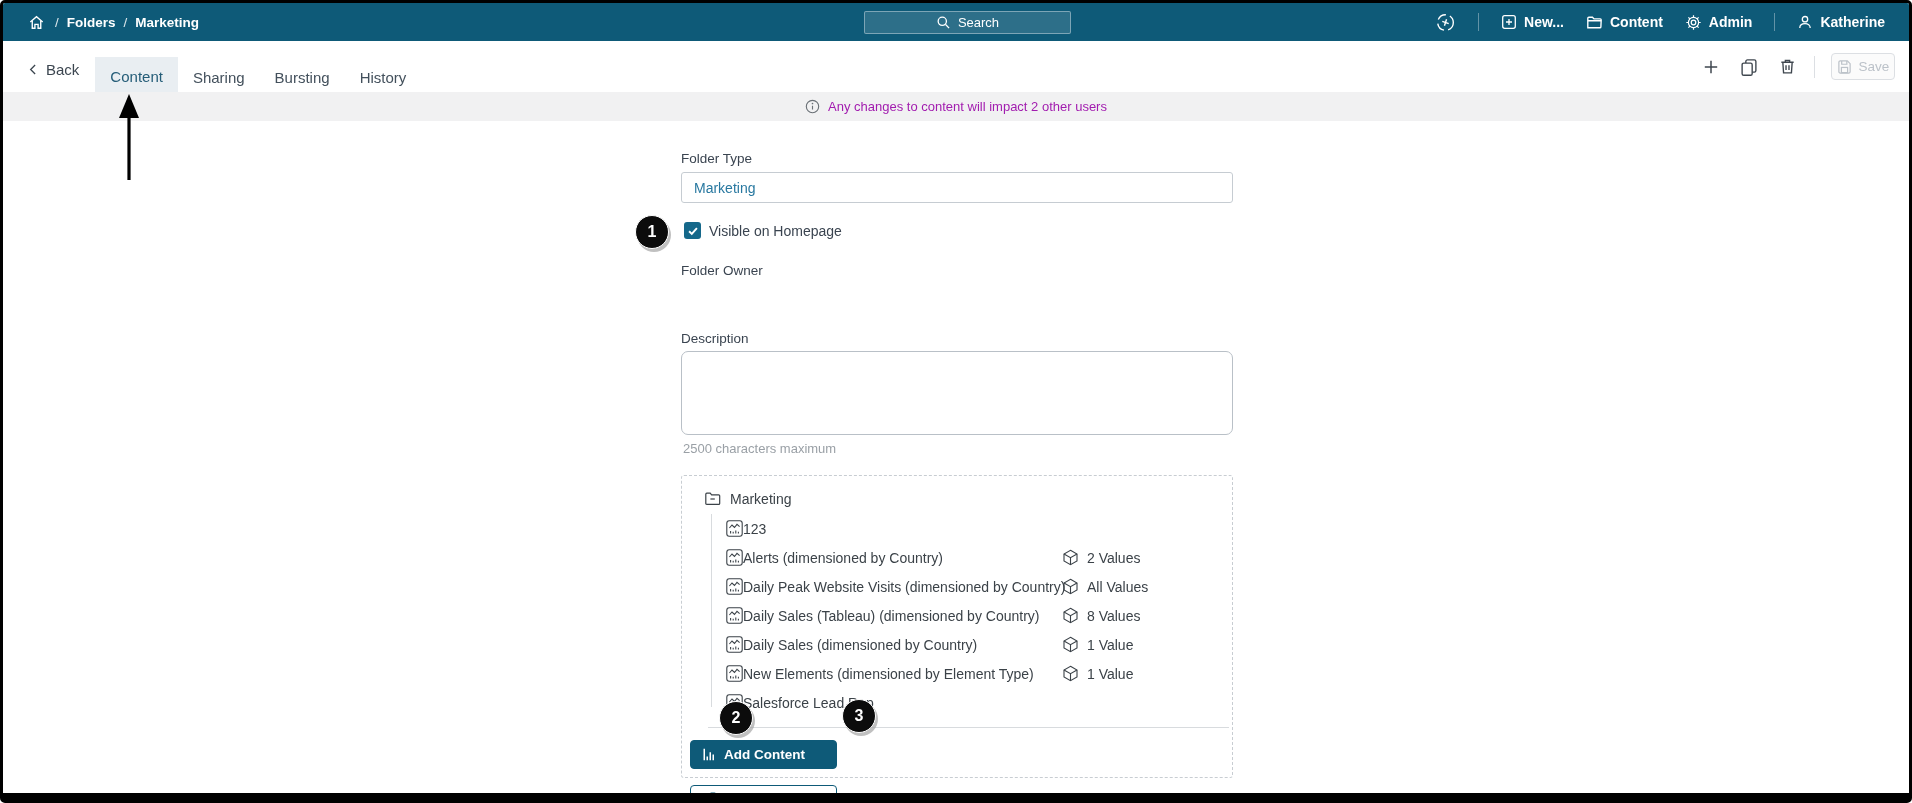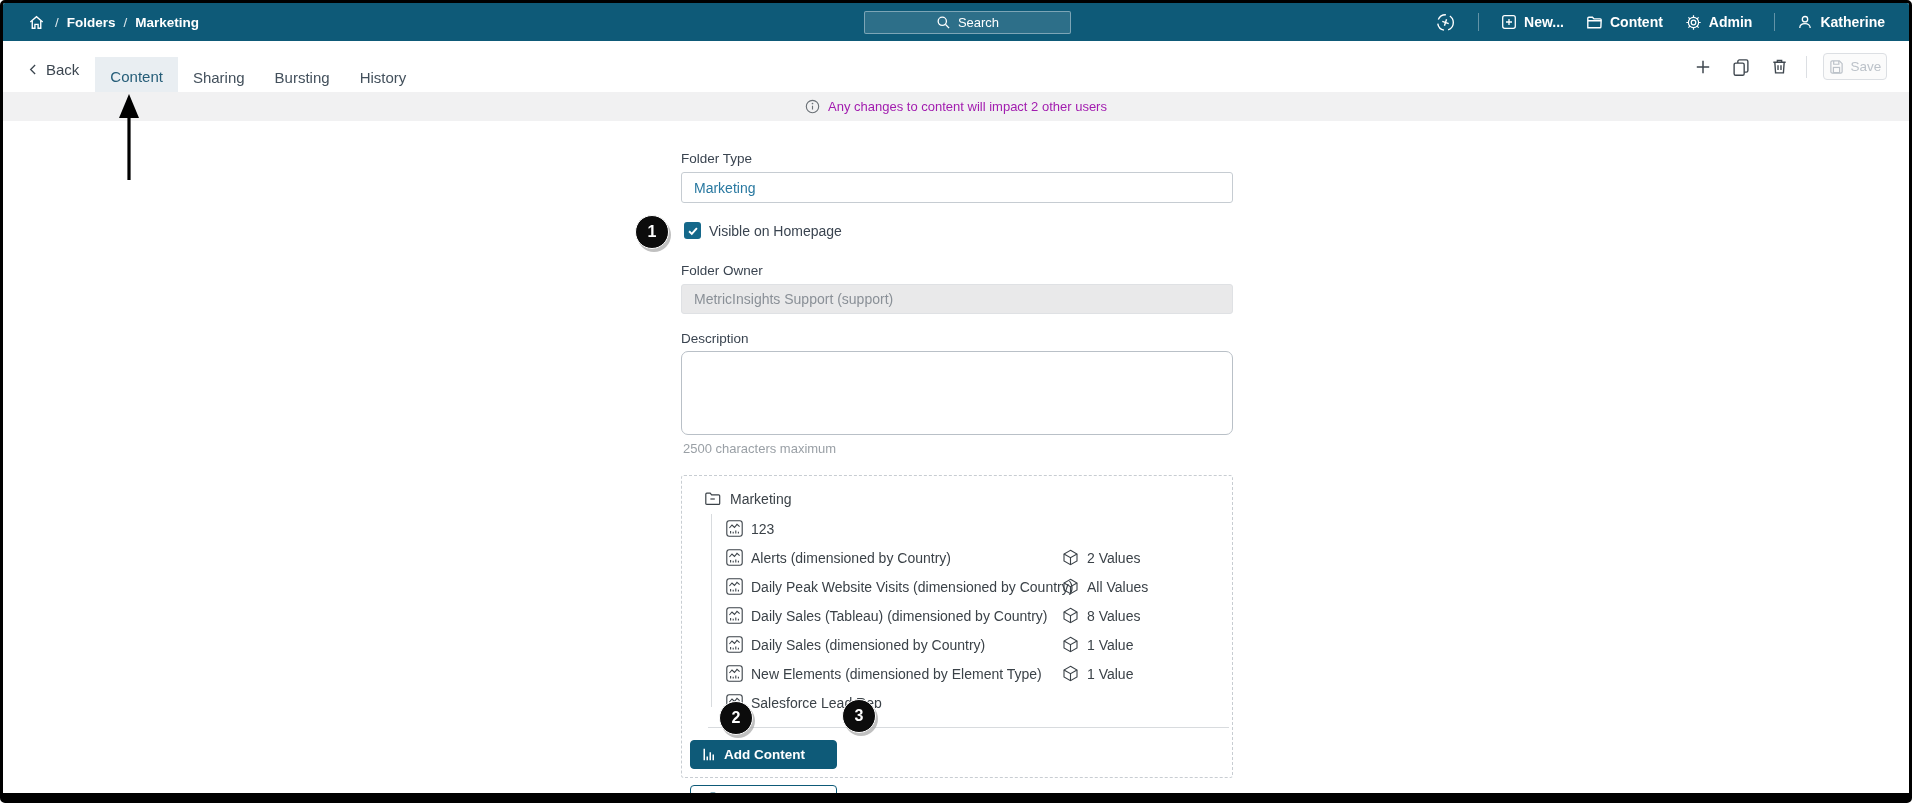--- a/index.html
+++ b/index.html
@@ -14,21 +14,21 @@
   .crumb { font-weight:600; }
   .crumb.current { font-weight:700; }
   .searchbox { position:absolute; left:861px; top:8px; width:207px; height:23px; background:rgba(255,255,255,.13);
                border:1px solid rgba(255,255,255,.38); border-radius:2px; display:flex; align-items:center; justify-content:center;
                gap:7px; font-size:13px; color:#fff; cursor:pointer; }
   .topnav { position:absolute; right:0; top:0; height:38px; display:flex; align-items:center; gap:22px; padding-right:24px; }
   .topnav .item { display:flex; align-items:center; gap:7px; font-size:14px; font-weight:600; color:#fff; cursor:pointer; }
   .vdiv-light { width:1px; height:18px; background:rgba(255,255,255,.35); }
 
   
-  .toolbar { position:absolute; top:38px; left:0; right:12px; height:57px; background:#fff; display:flex; align-items:center; }
+  .toolbar { position:absolute; top:38px; left:0; right:4px; height:57px; background:#fff; display:flex; align-items:center; }
   .back { display:flex; align-items:center; gap:6px; margin-left:24px; font-size:15px; color:#3c4650; cursor:pointer; }
   .tabs { display:flex; align-items:stretch; height:41px; margin-left:16px; align-self:flex-end; }
   .tab { display:flex; align-items:center; padding:0 15px; font-size:15px; color:#43505c; cursor:pointer; }
   .tab.active { background:#e9eef2; color:#255d78; border-bottom:3px solid #1f5873; }
   .toolbar-right { position:absolute; right:10px; top:0; height:51px; display:flex; align-items:center; gap:16px; }
   .icon-btn { display:flex; align-items:center; justify-content:center; width:22px; height:22px; color:#3f474f; cursor:pointer; }
   .vdiv-grey { width:1px; height:22px; background:#dcdfe3; }
   .save-btn { display:flex; align-items:center; gap:7px; width:64px; height:27px; justify-content:center;
               background:#fbfbfb; border:1px solid #dcdfe3; border-radius:4px; color:#bcc2c9; font-size:13.5px; }
 
@@ -49,21 +49,21 @@
   .checklabel { font-size:14px; color:#3a4450; }
   .desc-area { position:absolute; left:678px; top:348px; width:552px; height:84px; border:1px solid #b9c0c7; border-radius:7px;
                resize:none; font-family:"Liberation Sans",sans-serif; font-size:14px; padding:8px 12px; color:#333; }
   .hint { position:absolute; left:680px; top:438px; font-size:13px; color:#9aa0a6; }
 
   
   .tree-panel { position:absolute; left:678px; top:472px; width:552px; height:303px; border:1px dashed #c8cdd2; border-radius:3px; background:#fff; }
   .tree-root { position:absolute; left:22px; top:14px; display:flex; align-items:center; gap:9px; font-size:14px; color:#3b4248; }
   .tree-vline { position:absolute; left:29px; top:38px; width:1px; height:193px; background:#d8dbde; }
   .tree-scroll { position:absolute; left:0; top:38px; right:0; height:194px; overflow:hidden; }
-  .tree-row { position:relative; height:29px; display:flex; align-items:center; gap:8px; padding-left:44px; font-size:14px; color:#3b4248; cursor:pointer; }
+  .tree-row { position:relative; height:29px; display:flex; align-items:center; gap:0; padding-left:44px; font-size:14px; color:#3b4248; cursor:pointer; }
   .dim { position:absolute; left:380px; display:flex; align-items:center; gap:8px; color:#3b4248; }
   .tree-hr { position:absolute; left:26px; right:3px; top:251px; height:1px; background:#d8dbde; }
   .tree-btns { position:absolute; left:8px; top:264px; display:flex; gap:16px;flex-direction:column; }
   .btn-primary { display:flex; align-items:center; gap:7px; height:29px; padding:0 11px; background:#0e5a78; color:#fff;
                  border:1px solid #0e5a78; border-radius:4px; font-size:13.5px; font-weight:600; cursor:pointer; }
   .btn-outline { display:flex; align-items:center; gap:7px; height:29px; padding:0 11px; background:#fff; color:#0e5a78;
                  border:1px solid #0e5a78; border-radius:4px; font-size:13.5px; font-weight:600; cursor:pointer; }
 
   
   .numcircle { position:absolute; width:34px; height:34px; background:#0c0c0c; border:1px solid #fff; border-radius:50%;
@@ -223,21 +223,20 @@
   <div class="checkrow">
     <span class="checkbox">
       <svg width="12" height="12" viewBox="0 0 16 16" fill="none" stroke="#fff" stroke-width="2.6">
         <path d="M2.8 8.4 L6.4 11.8 L13.2 4.2"></path>
       </svg>
     </span>
     <span class="checklabel">Visible on Homepage</span>
   </div>
 
   <label class="flabel" style="top:260px">Folder Owner</label>
-  <input class="field-input disabled-input" style="top: 281px; height: 30px;" disabled="" value="MetricInsights Support (support)">
 
   <label class="flabel" style="top:328px">Description</label>
   <textarea class="desc-area" style=""></textarea>
   <div class="hint">2500 characters maximum</div>
 
   <div class="tree-panel">
     <div class="tree-root">
       <span>
         <svg width="17" height="17" viewBox="0 0 17 17" fill="none" stroke="#3b4248" stroke-width="1.2">
           <path d="M1.8 13.4 V4.2 c0-.6.4-1 1-1 h3.4 l1.4 1.6 h7.1 c.6 0 1 .4 1 1 v7.6 c0 .6-.4 1-1 1 H2.8 c-.6 0-1-.4-1-1 Z"></path>

